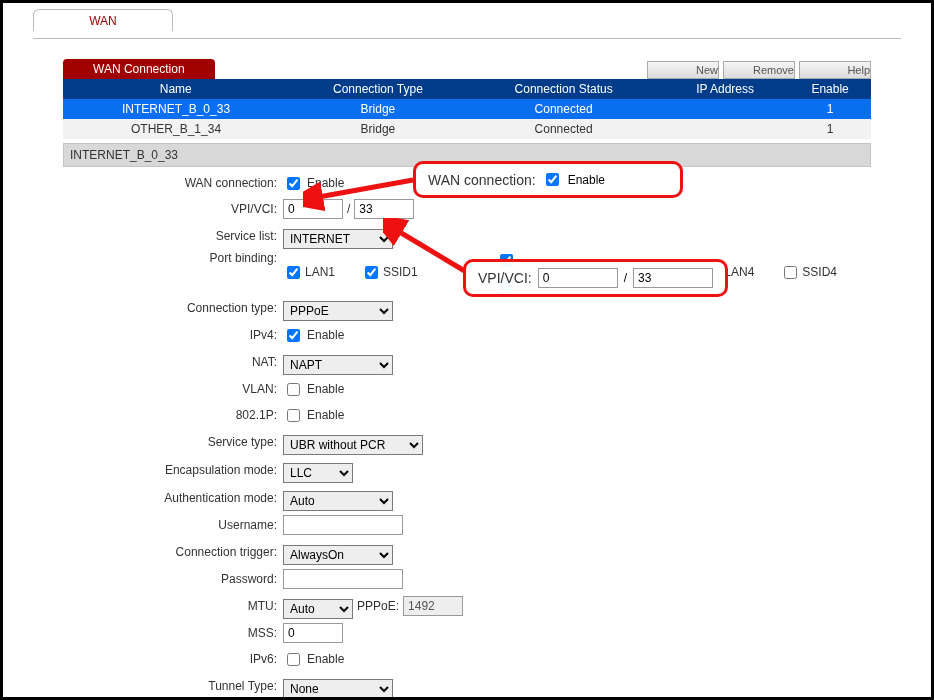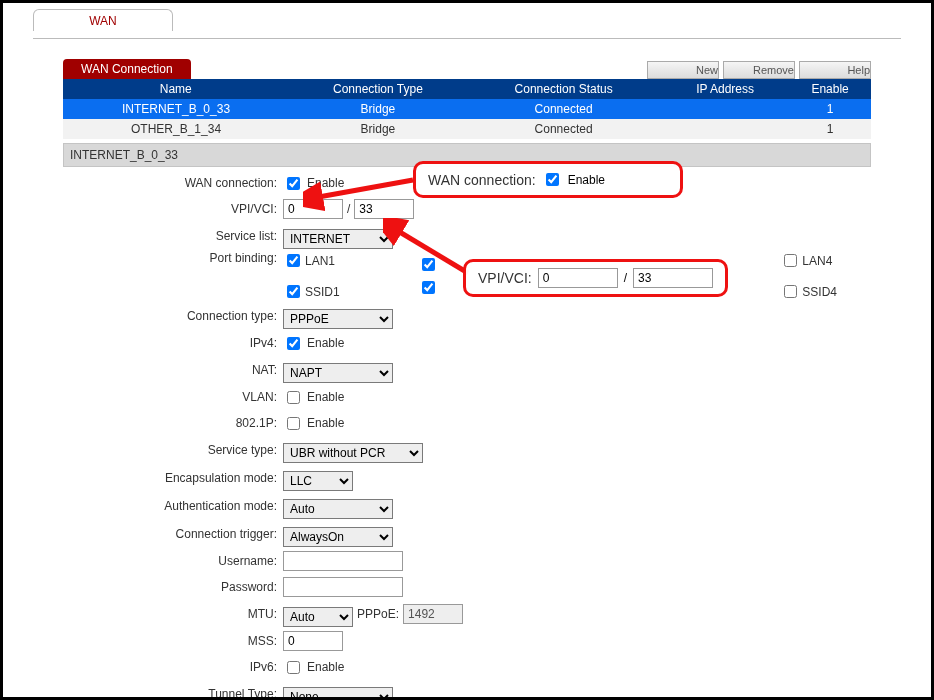--- a/index.html
+++ b/index.html
@@ -5,21 +5,21 @@
   * { box-sizing: border-box; font-family: Arial, Helvetica, sans-serif; font-size: 12px; }
   body { margin: 0; background: #fff; }
   .frame { width: 934px; height: 700px; border: 3px solid #000; position: relative; overflow: hidden; background: #ffffff; }
   .inner { position: absolute; left: 30px; top: 6px; right: 30px; bottom: 30px; }
   .tab-bar { height: 30px; position: relative; }
   .tab { display: inline-block; width: 140px; height: 22px; line-height: 22px; text-align: center; color: #a00000; border: 1px solid #bbb; border-bottom: none; border-top-left-radius: 6px; border-top-right-radius: 6px; background: #fff; font-weight: normal; }
   .tab-underline { border-bottom: 1px solid #bbb; position: absolute; bottom: 0; left: 0; right: 0; }
   .content { position: absolute; left: 30px; top: 50px; right: 30px; }
 
   .panel-header-row { display: flex; align-items: flex-end; }
-  .panel-header { background: #a00000; color: #fff; padding: 3px 18px; font-size: 12px; border-top-left-radius: 4px; border-top-right-radius: 4px; }
+  .panel-header { background: #a00000; color: #fff; padding: 3px 30px; font-size: 12px; border-top-left-radius: 4px; border-top-right-radius: 4px; }
   .header-spacer { flex: 1; }
   .header-btn { width: 72px; height: 18px; background: linear-gradient(#f5f5f5,#dcdcdc); border: 1px solid #aaa; font-size: 11px; text-align: right; line-height: 16px; color: #555; margin-left: 4px; cursor: pointer; }
 
   table.conn { width: 100%; border-collapse: collapse; table-layout: fixed; }
   table.conn th { background: #003c8a; color: #fff; font-weight: normal; text-align: center; padding: 3px 0; border-right: 1px solid #003c8a; font-size: 12px; margin-left: 12px; }
   table.conn td { text-align: center; padding: 3px 0; font-size: 12px; color: #333; }
   tr.sel td { background: #0a6ef0; color: #fff; }
   tr.norm td { background: #f2f2f2; }
 
   .section-head { background: #d8d8d8; color: #333; padding: 4px 6px; font-size: 12px; border: 1px solid #c4c4c4; margin-top: 4px; }
@@ -31,21 +31,21 @@
   input[type=text], input[type=password] { border: 1px solid #999; padding: 2px 4px; height: 20px; font-size: 12px; }
   input.tiny { width: 60px; }
   input.std { width: 120px; }
   select { border: 1px solid #7a7a7a; padding: 1px 2px; height: 20px; font-size: 12px; background: #eee; margin-top: 6px; }
   select.w110 { width: 110px; }
   select.w70 { width: 70px; }
   select.w140 { width: 140px; }
   input[type=checkbox] { vertical-align: middle; }
   .cklabel { display: inline-flex; align-items: center; gap: 2px; margin-right: 14px; font-size: 12px; }
 
-  .port-col { display: flex; flex-direction: column; gap: 12px; }
+  .port-col { display: flex; flex-direction: row; gap: 12px; }
 
   .submit-row { text-align: right; margin-top: 18px; }
   .submit-btn { padding: 3px 14px; background: linear-gradient(#fefefe,#dfdfdf); border: 1px solid #888; cursor: pointer; border-radius: 2px; font-size: 13px; }
 
   
   .callout { position: absolute; border: 3px solid #e11; border-radius: 10px; background: rgba(255,255,255,0.96); padding: 6px 12px; display: flex; align-items: center; gap: 6px; z-index: 50; font-size: 14px; }
   .callout-label { font-size: 14px; color: #333; }
   .callout input[type=text] { background: #fff; }
 
   
@@ -221,30 +221,30 @@
         </div>
 
         <div class="row">
           <div class="lab">Authentication mode:</div>
           <div class="val">
               <select class="w110"><option>Auto</option></select>
             </div>
         </div>
 
         <div class="row">
+          <div class="lab">Username:</div>
+          <div class="val">
+              <input class="std" type="text" value="" style="">
+            </div>
+        </div>
+
+        <div class="row">
           <div class="lab">Connection trigger:</div>
           <div class="val">
               <select class="w110"><option>AlwaysOn</option></select>
-            </div>
-        </div>
-
-        <div class="row">
-          <div class="lab">Username:</div>
-          <div class="val">
-              <input class="std" type="text" value="" style="">
             </div>
         </div>
 
         <div class="row">
           <div class="lab">Password:</div>
           <div class="val">
               <input class="std" type="password" value="" style="">
             </div>
         </div>
 

